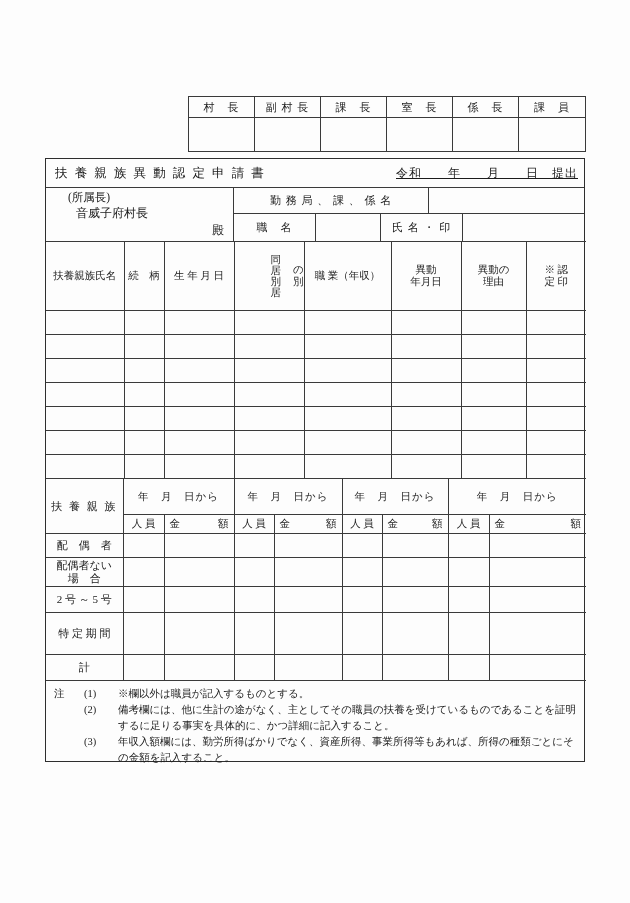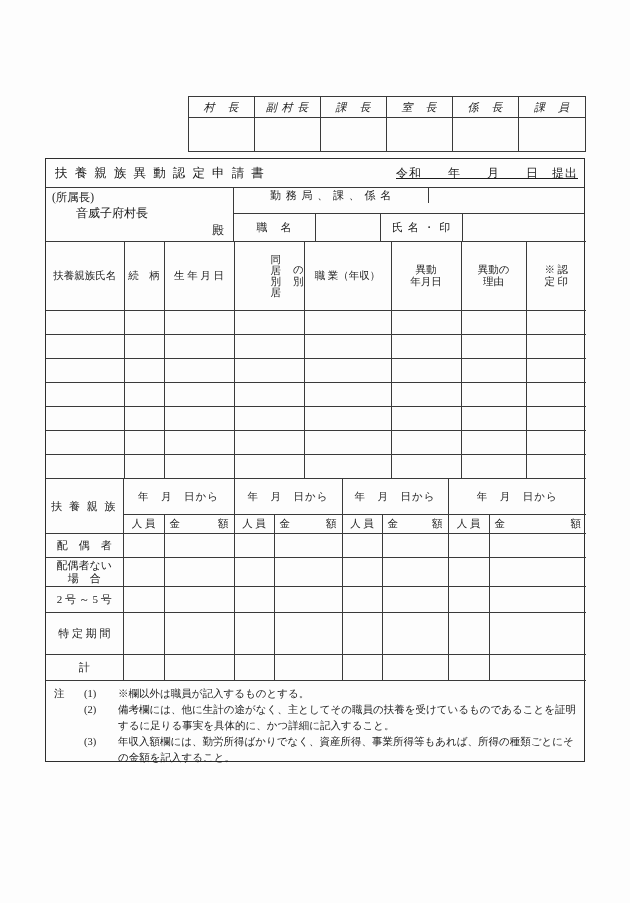--- a/index.html
+++ b/index.html
@@ -9,46 +9,46 @@
     color:#1b1b1b;position:relative;overflow:hidden;
   }
   .page{position:absolute;inset:0;}
 
   
   .stamp{
     position:absolute;left:188px;top:96px;width:397px;
     border-collapse:collapse;table-layout:fixed;
   }
   .stamp th,.stamp td{border:1px solid #3a3a3a;font-weight:normal;}
-  .stamp thead tr{height:21px;font-style:italic;}
+  .stamp thead tr{height:21px;}
   .stamp tbody tr{height:34px;}
   .stamp th{font-size:11px;text-align:center;letter-spacing:1px;}
 
   
   .form{
     position:absolute;left:45px;top:158px;width:540px;height:604px;
     border:1px solid #2e2e2e;display:flex;flex-direction:column;
     box-sizing:border-box;background:#fdfdfd;
   }
   .form *{box-sizing:border-box;}
 
   .title-row{
     height:28px;display:flex;align-items:center;justify-content:space-between;
     padding:0 6px 0 9px;flex:0 0 auto;gap:8px;
   }
   .title{font-size:12.5px;letter-spacing:2px;white-space:nowrap;}
   .date{font-size:12px;letter-spacing:1px;white-space:nowrap;text-decoration:underline;}
 
   .applicant{height:54px;border-top:1px solid #3a3a3a;display:flex;flex:0 0 auto;}
   .addressee{width:188px;border-right:1px solid #3a3a3a;position:relative;font-size:11.5px;}
-  .addr-label{position:absolute;left:6px;top:2px;}
+  .addr-label{position:absolute;left:22px;top:2px;}
   .addr-name{position:absolute;left:30px;top:17px;font-size:12px;}
   .dono{position:absolute;right:9px;bottom:2px;font-size:12px;}
   .apl-right{flex:1;display:flex;flex-direction:column;}
-  .apl-r1{height:26px;border-bottom:1px solid #3a3a3a;display:flex;flex-direction:column;}
+  .apl-r1{height:26px;border-bottom:1px solid #3a3a3a;display:flex;}
   .apl-r2{flex:1;display:flex;}
   .cell{display:flex;align-items:center;justify-content:center;font-size:11px;}
   .cell.lbl{letter-spacing:1px;white-space:nowrap;}
   .brd-r{border-right:1px solid #3a3a3a;}
   .w195{width:195px;}
   .w82{width:82px;}
   .w65{width:65px;}
   .grow{flex:1;}
 
   .declaration{

